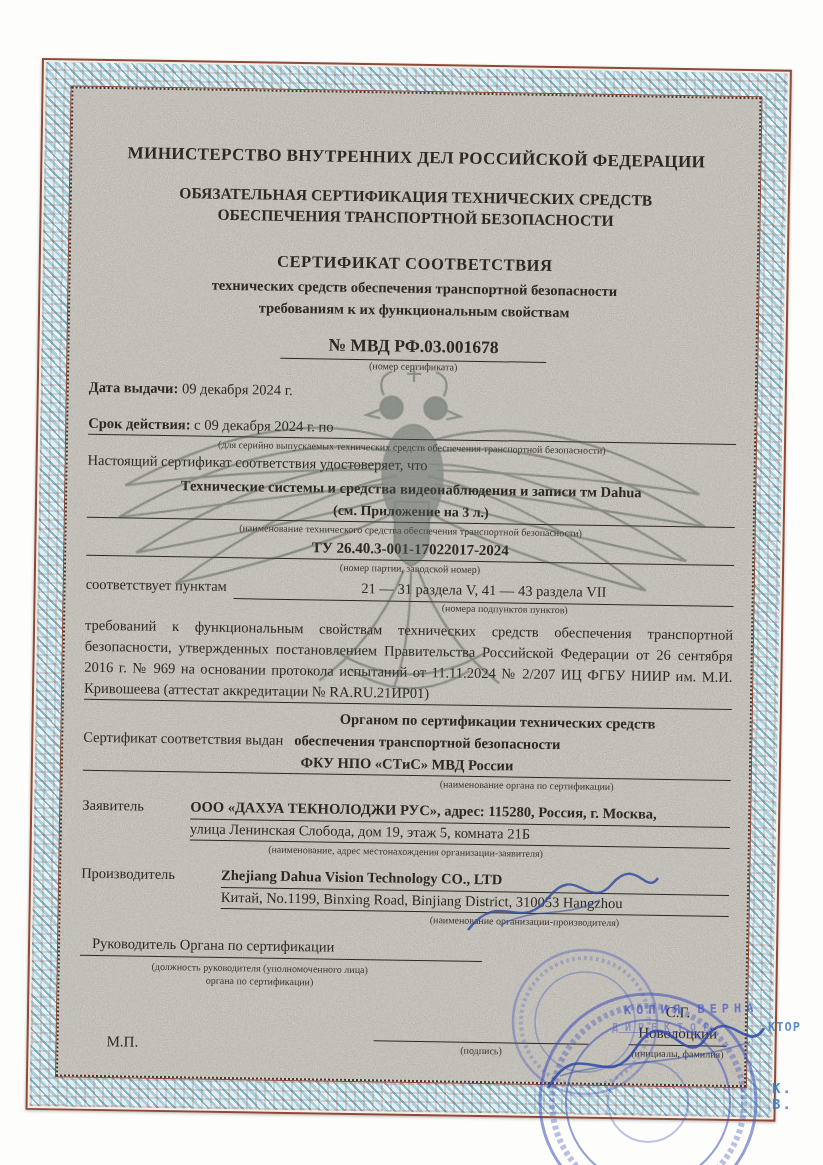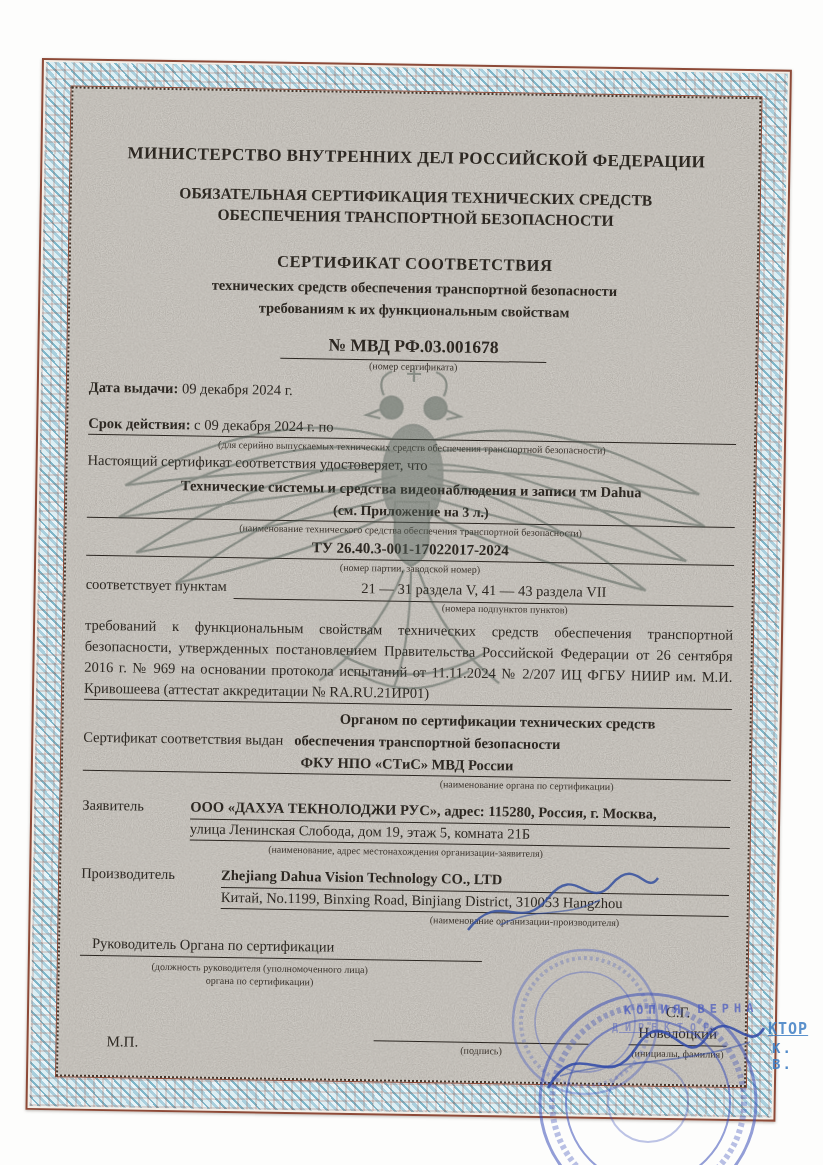--- a/index.html
+++ b/index.html
@@ -63,22 +63,22 @@
   .sigspace{height:20px;border-bottom:1.4px solid #2c2722;}
   .signame{font-size:15px;text-align:center;border-bottom:1.4px solid #2c2722;padding-bottom:2px;}
   
   svg.overlay{position:absolute;inset:0;width:823px;height:1165px;z-index:5;pointer-events:none;}
   .stamp-text{
     position:absolute;z-index:6;color:#4355c0;
     font-family:"DejaVu Sans Mono",monospace;font-weight:bold;pointer-events:none;
   }
   .st-copy{left:624px;top:1002px;font-size:12px;letter-spacing:5px;opacity:.7;transform:rotate(-1deg);}
   .st-dir{left:612px;top:1022px;font-size:10px;letter-spacing:7px;opacity:.45;text-decoration:underline;}
-  .st-dirfrag{left:768px;top:1020px;font-size:15px;letter-spacing:1px;opacity:.85;color:#3f7ec4;text-decoration:underline;}
-  .st-init{left:772px;top:1040px;font-size:14px;letter-spacing:2px;opacity:.9;color:#3f7ec4;}
+  .st-dirfrag{left:768px;top:1020px;font-size:12px;letter-spacing:1px;opacity:.85;color:#3f7ec4;}
+  .st-init{left:772px;top:1080px;font-size:14px;letter-spacing:2px;opacity:.9;color:#3f7ec4;}
 </style>
 </head>
 <body>
 
 <div class="page">
 
   <div class="sheet">
     <div class="band"></div>
     <div class="inner">
 

